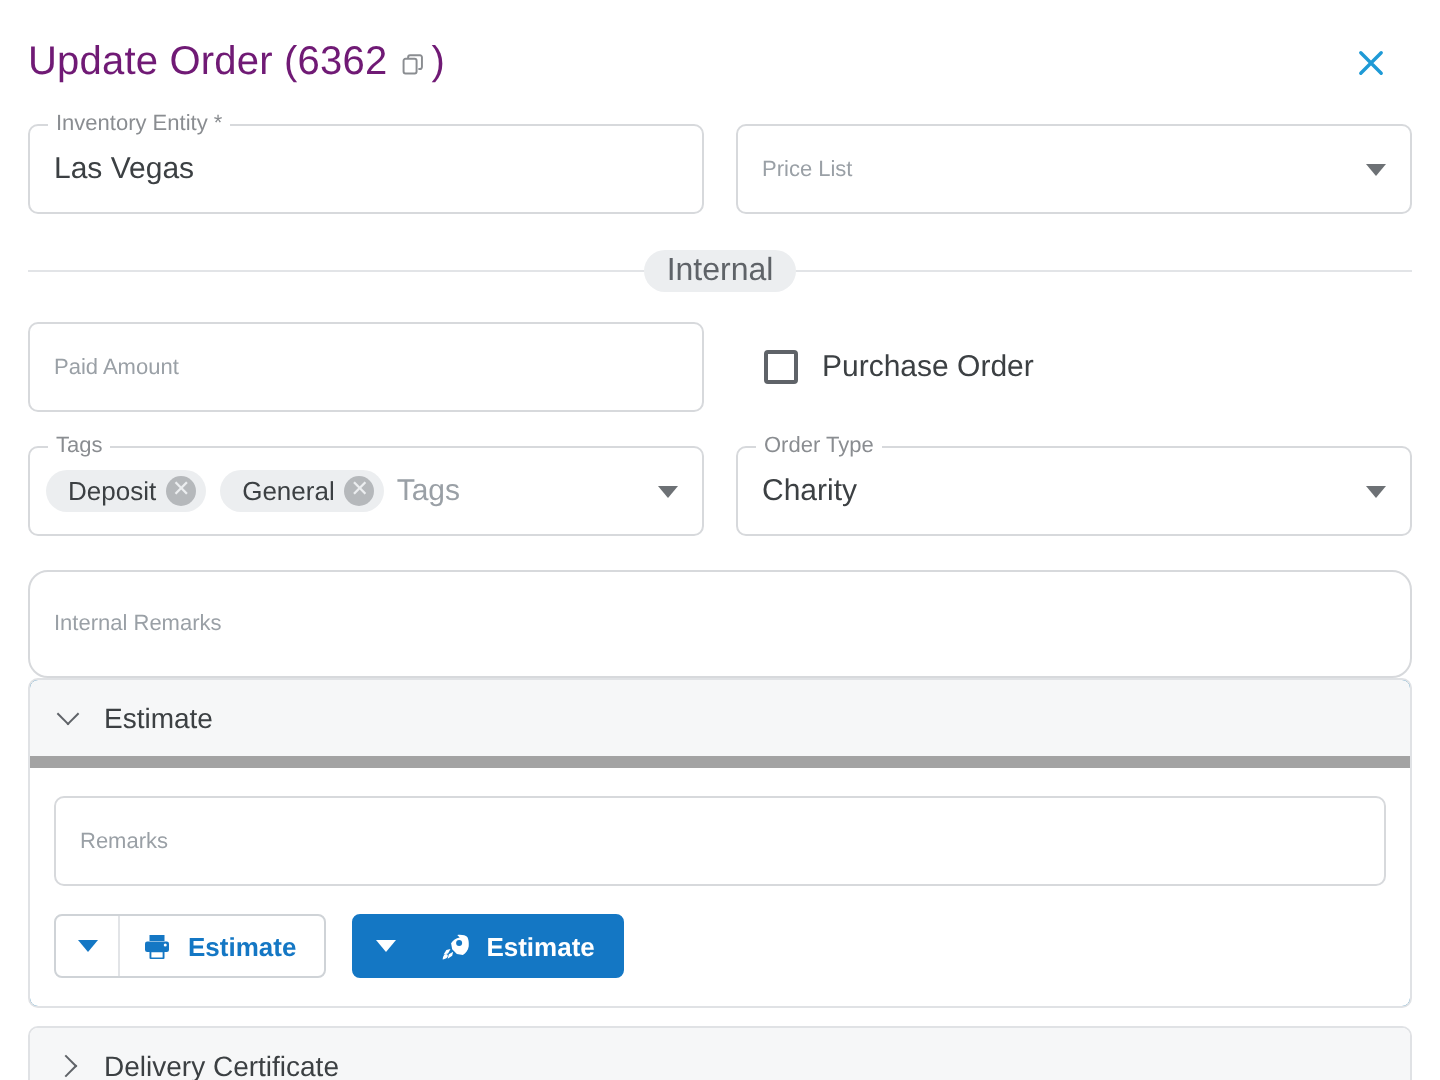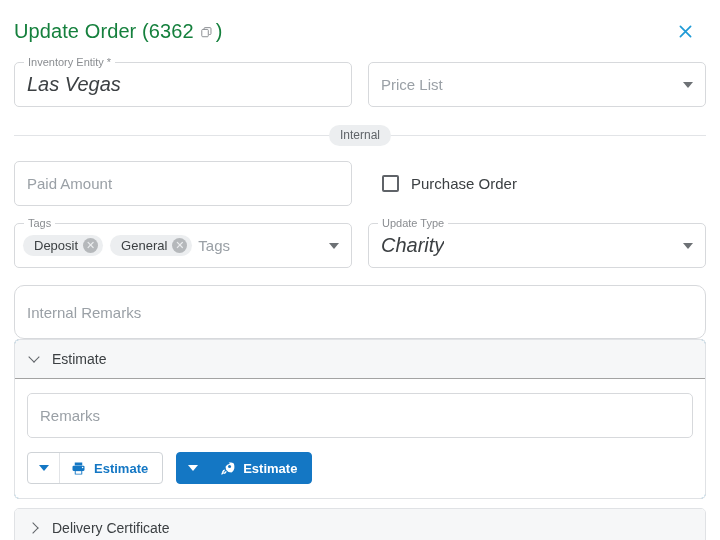--- a/index.html
+++ b/index.html
@@ -18,21 +18,21 @@
 
   
   .dlg-header {
     height: 62px;
     display: flex;
     align-items: center;
     padding: 0 14px 0 14px;
   }
   .dlg-title {
     font-size: 20px;
-    color: #15803d;
+    color: #701a75;
     letter-spacing: .1px;
     display: flex;
     align-items: center;
     gap: 0px;
     white-space: nowrap;
   }
   .copy-icon {
     display: inline-flex;
     margin: 0 3px 0 6px;
     position: relative;
@@ -74,29 +74,28 @@
     top: -7px;
     left: 9px;
     background: #fff;
     padding: 0 4px;
     font-size: 11px;
     color: #8a8d91;
     line-height: 13px;
     white-space: nowrap;
   }
   .field-value {
-    font-size: 20px;
+    font-size: 15px;
     color: #3c4043;
     white-space: nowrap;
     overflow: hidden;
     text-overflow: ellipsis;
-    font-style: italic;
   }
   .field-placeholder {
-    font-size: 15px;
+    font-size: 11px;
     color: #9aa0a6;
     white-space: nowrap;
   }
   .caret {
     margin-left: auto;
     width: 0; height: 0;
     border-left: 5px solid transparent;
     border-right: 5px solid transparent;
     border-top: 6px solid #6d7175;
     flex: 0 0 auto;
@@ -115,21 +114,21 @@
     position: absolute;
     left: 0; right: 0; top: 50%;
     height: 1px;
     background: #e2e4e7;
   }
   .divider-chip {
     position: relative;
     margin: 0 auto;
     background: #eceef0;
     color: #5f6368;
-    font-size: 12px;
+    font-size: 16px;
     border-radius: 11px;
     padding: 3px 11px;
     line-height: 15px;
     white-space: nowrap;
   }
 
   
   .checkbox-row {
     display: flex;
     align-items: center;
@@ -223,21 +222,21 @@
     border-right: 1.6px solid #5f6368;
     border-bottom: 1.6px solid #5f6368;
     left: 1px; top: 1px;
   }
   .chev.down::before { transform: rotate(45deg); top: 0px; }
   .chev.right::before { transform: rotate(-45deg); left: 0px; top: 2px; }
 
   .panel-body {
     padding: 14px 12px 14px 12px;
     background: #fff;
-    border-top: 1px solid #a3a3a3;
+    border-top: 6px solid #a3a3a3;
   }
 
   
   .btn-row {
     display: flex;
     gap: 13px;
     margin-top: 14px;
   }
   .split-btn {
     display: inline-flex;
@@ -355,21 +354,21 @@
               <span>General</span>
               <span class="chip-x">✕</span>
             </span>
           </div>
           <span class="tags-placeholder">Tags</span>
           <span class="caret"></span>
         </div>
       </div>
       <div class="col">
         <div class="field">
-          <span class="field-label">Update Type</span>
+          <span class="field-label">Order Type</span>
           <span class="field-value">Charity</span>
           <span class="caret"></span>
         </div>
       </div>
     </div>
 
     <div class="field remarks-field">
       <span class="field-placeholder">Internal Remarks</span>
     </div>
 

